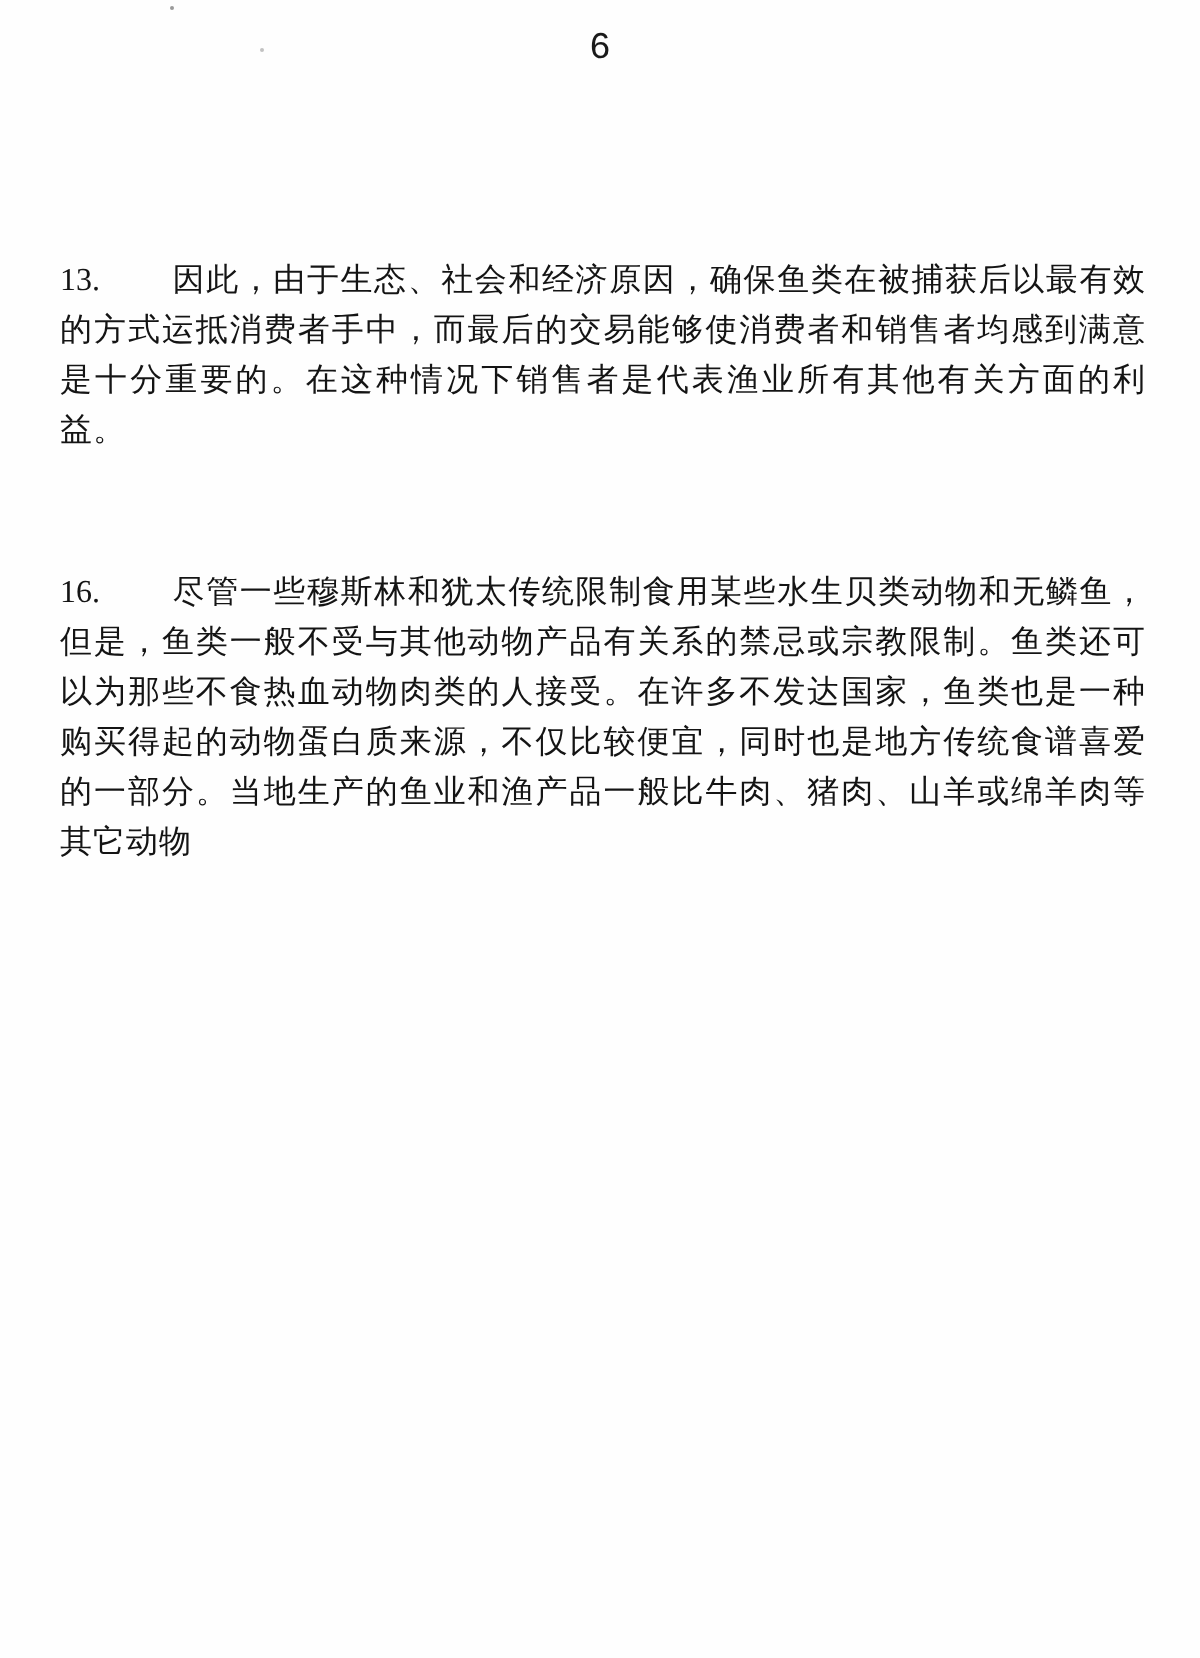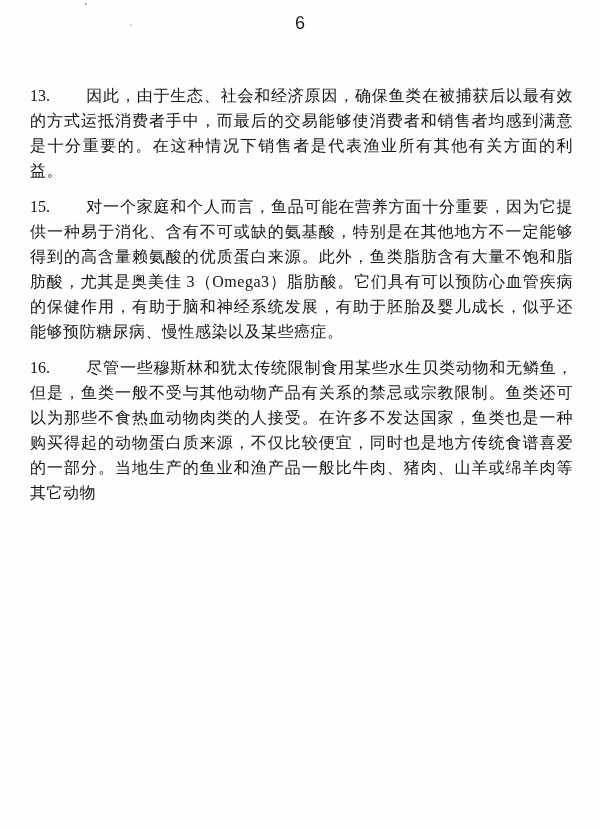--- a/index.html
+++ b/index.html
@@ -32,20 +32,21 @@
     letter-spacing: 0.5px;
     text-align: justify;
     text-justify: inter-character;
     color: #141414;
   }
   .para { margin: 0 0 11px 0; }
   .pnum {
     display: inline-block;
     width: 56px;
     letter-spacing: 0;
+    margin-top: 45px;
   }
   .speck {
     position: absolute;
     background: #9a9a9a;
     border-radius: 50%;
   }
   .speck-1 { left: 85px; top: 3px;  width: 2px; height: 2px; }
   .speck-2 { left: 130px; top: 24px; width: 2px; height: 2px; opacity: .6; }
 </style>
 </head>
@@ -57,19 +58,18 @@
   <div class="speck speck-2"></div>
 
   <div class="page-number">6</div>
 
   <div class="body-text">
 
 
     <p class="para"><span class="pnum">13.</span><span class="ptext">因此，由于生态、社会和经济原因，确保鱼类在被捕获后以最有效的方式运抵消费者手中，而最后的交易能够使消费者和销售者均感到满意是十分重要的。在这种情况下销售者是代表渔业所有其他有关方面的利益。</span></p>
 
 
-    <p class="para"><span class="pnum">15.</span><span class="ptext">对一个家庭和个人而言，鱼品可能在营养方面十分重要，因为它提供一种易于消化、含有不可或缺的氨基酸，特别是在其他地方不一定能够得到的高含量赖氨酸的优质蛋白来源。此外，鱼类脂肪含有大量不饱和脂肪酸，尤其是奥美佳 3（Omega3）脂肪酸。它们具有可以预防心血管疾病的保健作用，有助于脑和神经系统发展，有助于胚胎及婴儿成长，似乎还能够预防糖尿病、慢性感染以及某些癌症。</span></p>
 
 
     <p class="para"><span class="pnum">16.</span><span class="ptext">尽管一些穆斯林和犹太传统限制食用某些水生贝类动物和无鳞鱼，但是，鱼类一般不受与其他动物产品有关系的禁忌或宗教限制。鱼类还可以为那些不食热血动物肉类的人接受。在许多不发达国家，鱼类也是一种购买得起的动物蛋白质来源，不仅比较便宜，同时也是地方传统食谱喜爱的一部分。当地生产的鱼业和渔产品一般比牛肉、猪肉、山羊或绵羊肉等其它动物</span></p>
 
   </div>
 </div>
 
 </body></html>

